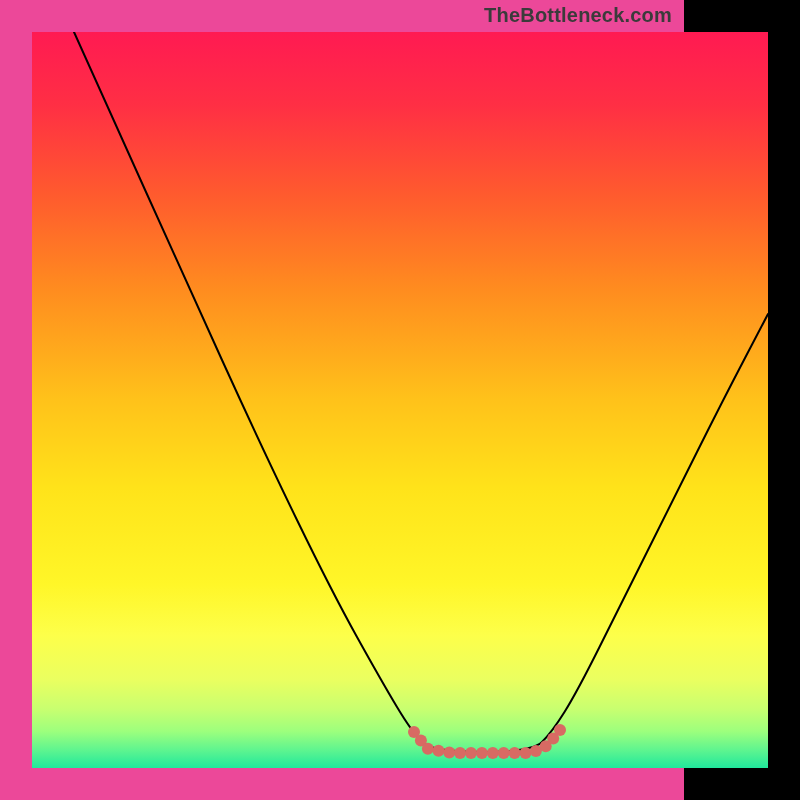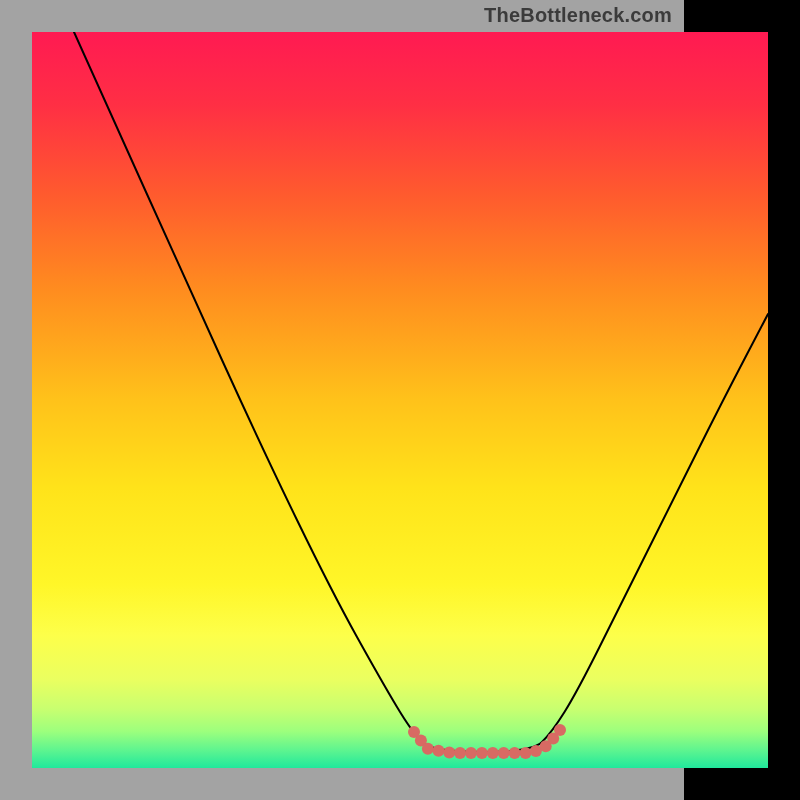--- a/index.html
+++ b/index.html
@@ -8,21 +8,21 @@
     width: 800px;
     height: 800px;
     background: #000;
     overflow: hidden;
     font-family: Arial, Helvetica, sans-serif;
   }
   .frame {
     position: relative;
     width: 684px;
     height: 800px;
-    background: #a3a3a3;
+    background: #ec4899;
   }
   .plot-area {
     position: absolute;
     left: 32px;
     top: 32px;
     width: 736px;
     height: 736px;
     overflow: hidden;
   }
   .plot-area svg {

